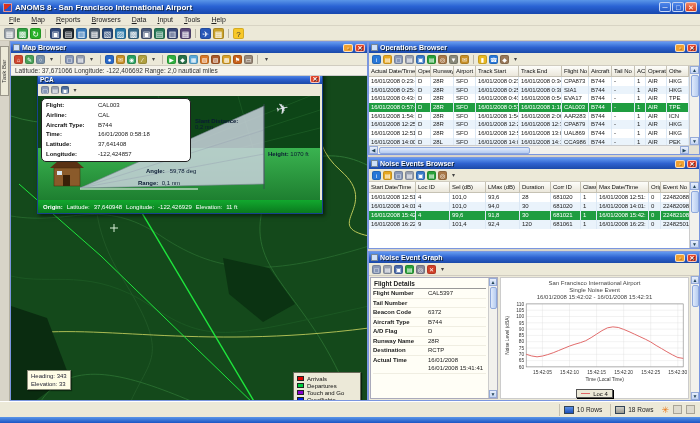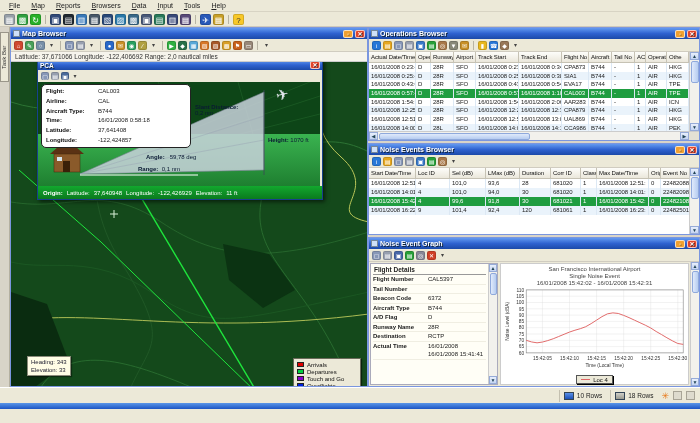--- a/index.html
+++ b/index.html
@@ -115,20 +115,29 @@
   .sb-icon.gray{background:linear-gradient(180deg,#cfcfc8,#9a9a90)}
   .sb-gear{color:#e87818;font-size:9px;line-height:10px}
   .sb-mini{width:9px;height:9px;background:#dedbce;border:1px solid #a8a496}
   .bottom-strip{height:6px;background:linear-gradient(180deg,#5a96e8,#1c55c4);flex:none}
 </style>
 </head>
 <body>
 
 <div class="app">
 
+  <div class="titlebar">
+    <span class="app-icon"></span>
+    <span class="title-text">ANOMS 8 - San Francisco International Airport</span>
+    <span class="cap-btns">
+      <span class="cap-btn">─</span>
+      <span class="cap-btn">□</span>
+      <span class="cap-btn close">✕</span>
+    </span>
+  </div>
 
   <div class="menubar" id="menubar">
       <span class="menu-item">File</span>
       <span class="menu-item">Map</span>
       <span class="menu-item">Reports</span>
       <span class="menu-item">Browsers</span>
       <span class="menu-item">Data</span>
       <span class="menu-item">Input</span>
       <span class="menu-item">Tools</span>
       <span class="menu-item">Help</span>

